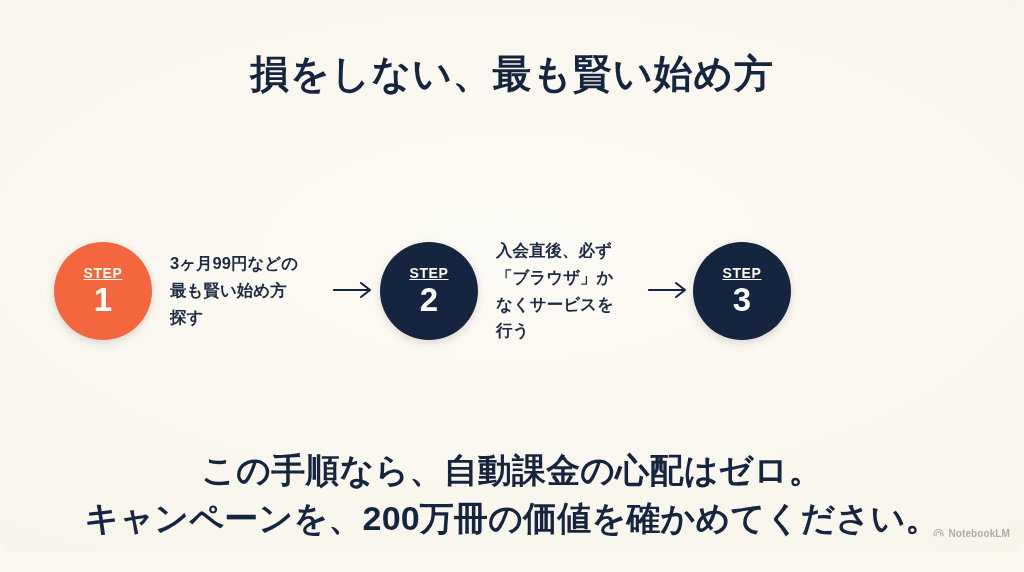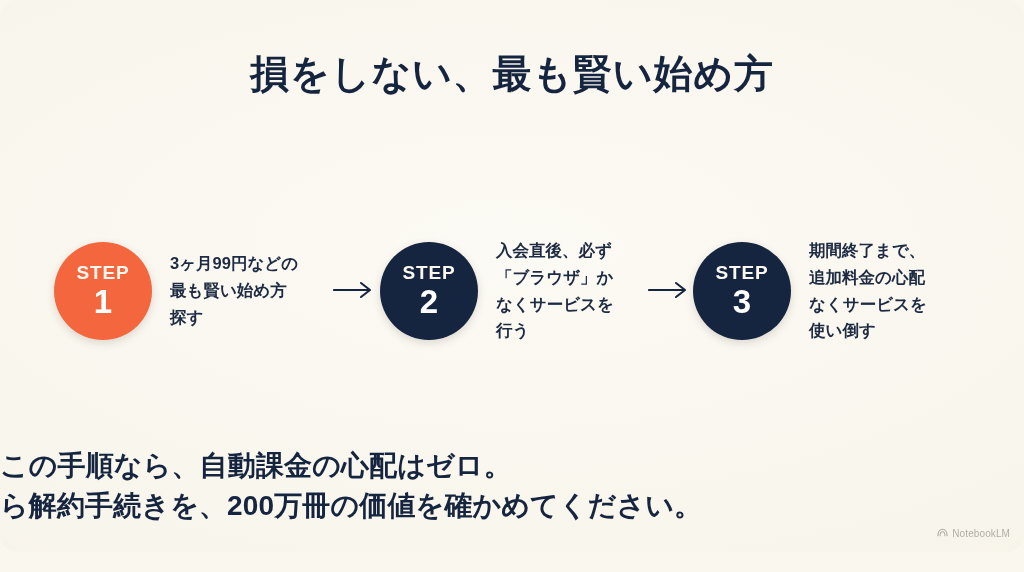--- a/index.html
+++ b/index.html
@@ -72,26 +72,27 @@
     flex-direction: column;
     align-items: center;
     justify-content: center;
     box-shadow: 0 3px 9px rgba(60, 50, 35, 0.16);
   }
 
   .circle.orange { background: #f4673e; }
   .circle.navy   { background: #16253f; }
 
   .circle .step-word {
-    font-size: 19px;
+    font-size: 14px;
     font-weight: bold;
     letter-spacing: 0.045em;
     color: #faf7ef;
     line-height: 1;
     margin-bottom: 3px;
+    text-decoration: underline;
   }
 
   .circle .step-num {
     font-size: 33px;
     font-weight: bold;
     color: #ffffff;
     line-height: 1;
   }
 
   .step-desc {
@@ -113,43 +114,43 @@
   .arrow.a1 { left: 333px; }
   .arrow.a2 { left: 648px; }
   .arrow svg { display: block; }
 
   
   .bottom-msg {
     position: absolute;
     top: 446px;
     left: 0;
     width: 1024px;
-    text-align: left;
+    text-align: center;
     color: #16253f;
     font-weight: bold;
-    font-size: 28px;
+    font-size: 34px;
     line-height: 1.42;
     letter-spacing: 0.005em;
   }
   .bottom-msg .line { display: block; white-space: nowrap; }
 
   
   .watermark {
     position: absolute;
     right: 14px;
     bottom: 10px;
     display: flex;
     align-items: center;
     gap: 4px;
     opacity: 0.42;
   }
   .watermark .wm-icon { display: block; }
   .watermark .wm-text {
     font-size: 10px;
-    font-weight: normal;
+    font-weight: bold;
     color: #4a4a48;
     letter-spacing: 0.01em;
   }
 </style>
 </head>
 <body>
 
 <div class="slide">
 
   <div class="title">損をしない、最も賢い始め方</div>
@@ -189,31 +190,27 @@
         <line x1="1" y1="12" x2="36" y2="12" stroke="#16253f" stroke-width="2.1" stroke-linecap="round"></line>
         <polyline points="28,5 37,12 28,19" fill="none" stroke="#16253f" stroke-width="2.1" stroke-linecap="round" stroke-linejoin="round"></polyline>
       </svg>
     </div>
 
     <div class="step-group g3">
       <div class="circle navy">
         <span class="step-word">STEP</span>
         <span class="step-num">3</span>
       </div>
-      <div class="step-desc">期間終了まで、
-追加料金の心配
-なくサービスを
-使い倒す</div>
     </div>
 
   </div>
 
   <div class="bottom-msg">
     <span class="line">この手順なら、自動課金の心配はゼロ。</span>
-    <span class="line">ら解約手続きを、200万冊の価値を確かめてください。</span>
+    <span class="line">キャンペーンを、200万冊の価値を確かめてください。</span>
   </div>
 
   <div class="watermark">
     <span class="wm-icon">
       <svg width="11" height="11" viewBox="0 0 12 12" aria-hidden="true">
         <path d="M1 9.6 C1 5.3 3.2 2.4 6 2.4 C8.8 2.4 11 5.3 11 9.6" fill="none" stroke="#4a4a48" stroke-width="1.25" stroke-linecap="round"></path>
         <path d="M3.3 9.6 C3.3 7.0 4.5 5.3 6 5.3 C7.5 5.3 8.7 7.0 8.7 9.6" fill="none" stroke="#4a4a48" stroke-width="1.1" stroke-linecap="round"></path>
       </svg>
     </span>
     <span class="wm-text">NotebookLM</span>

